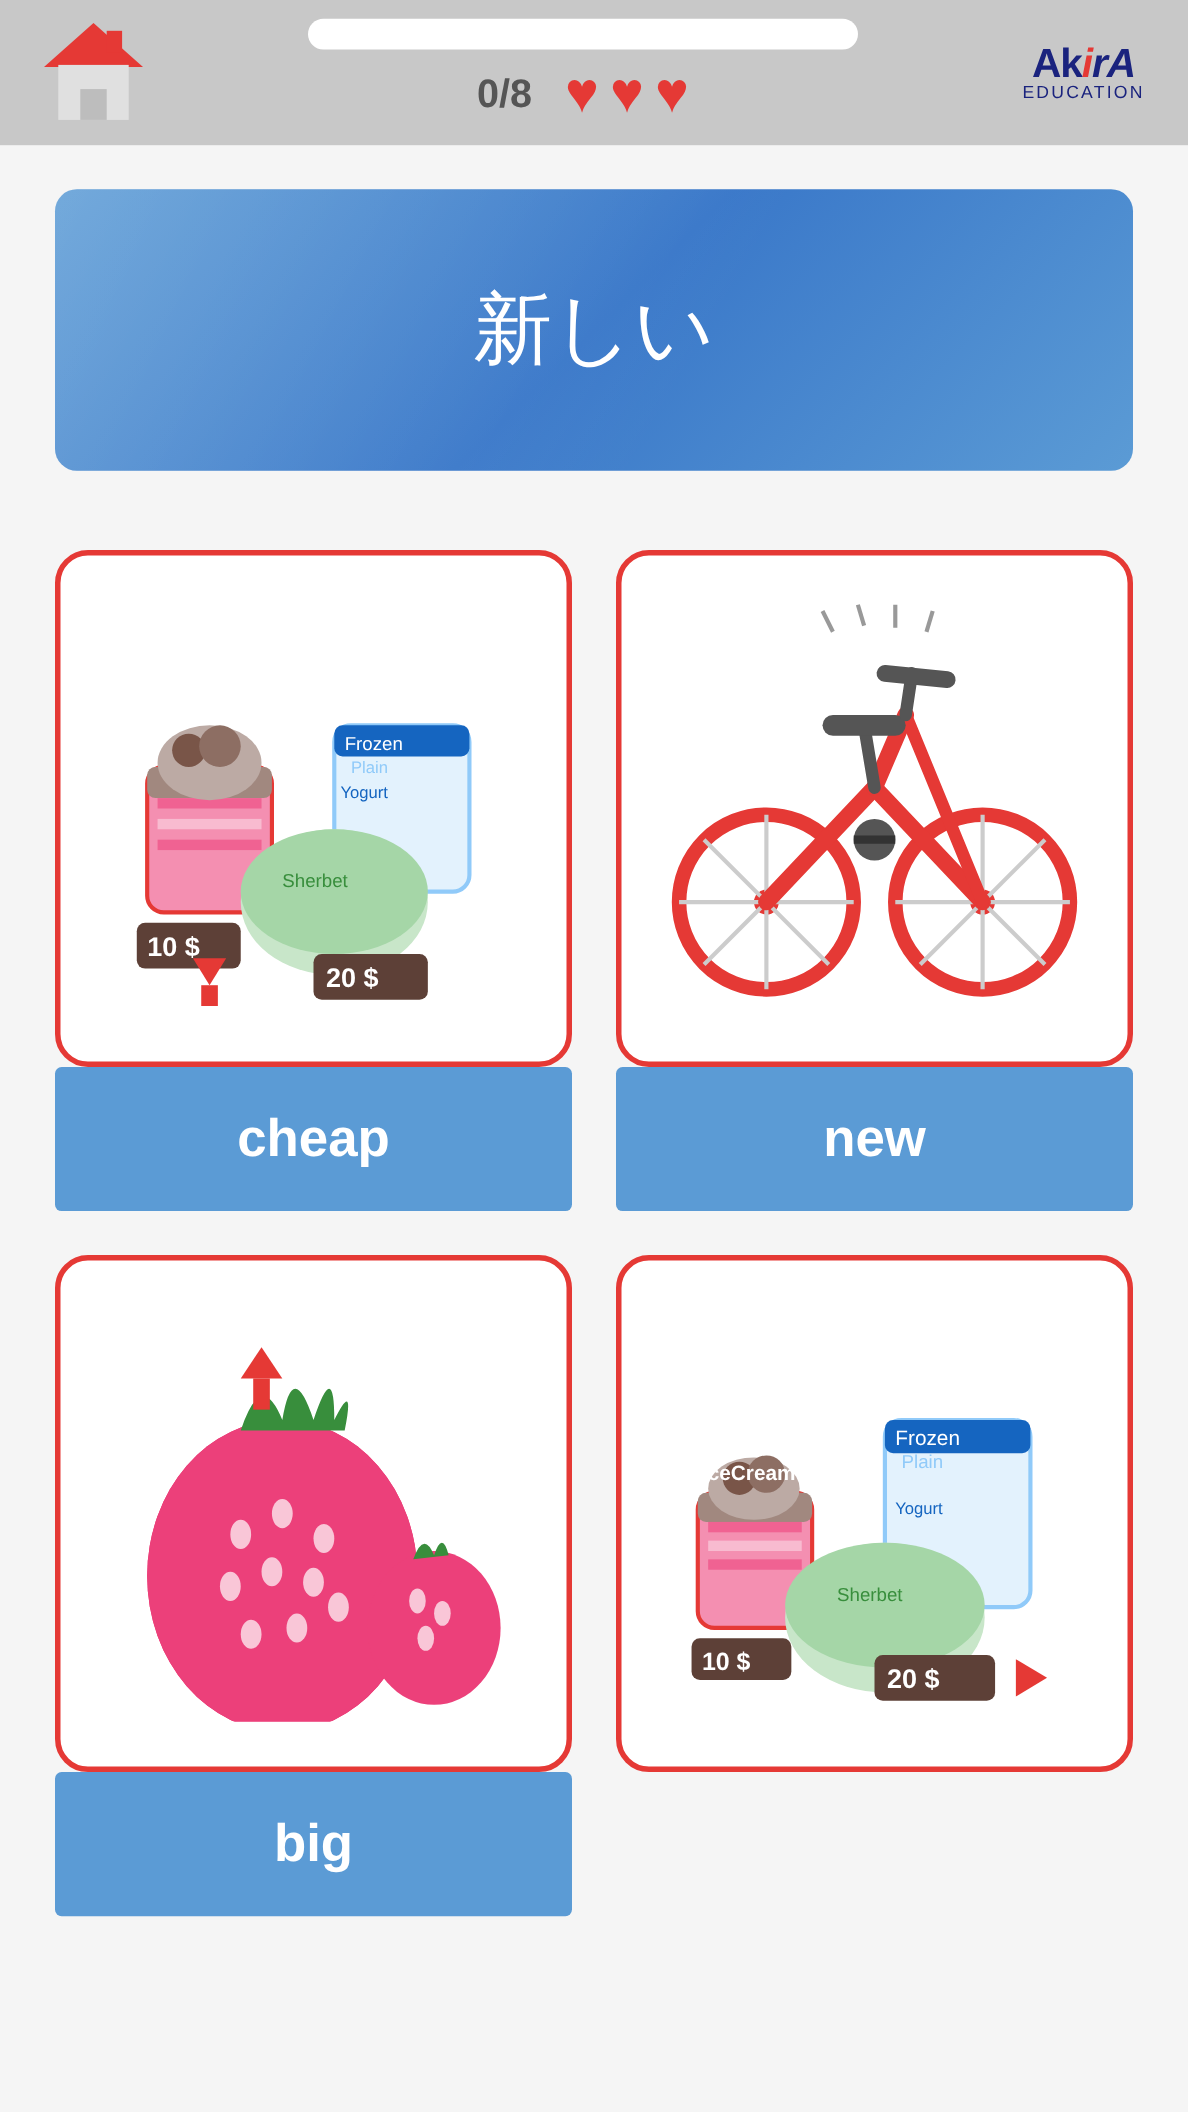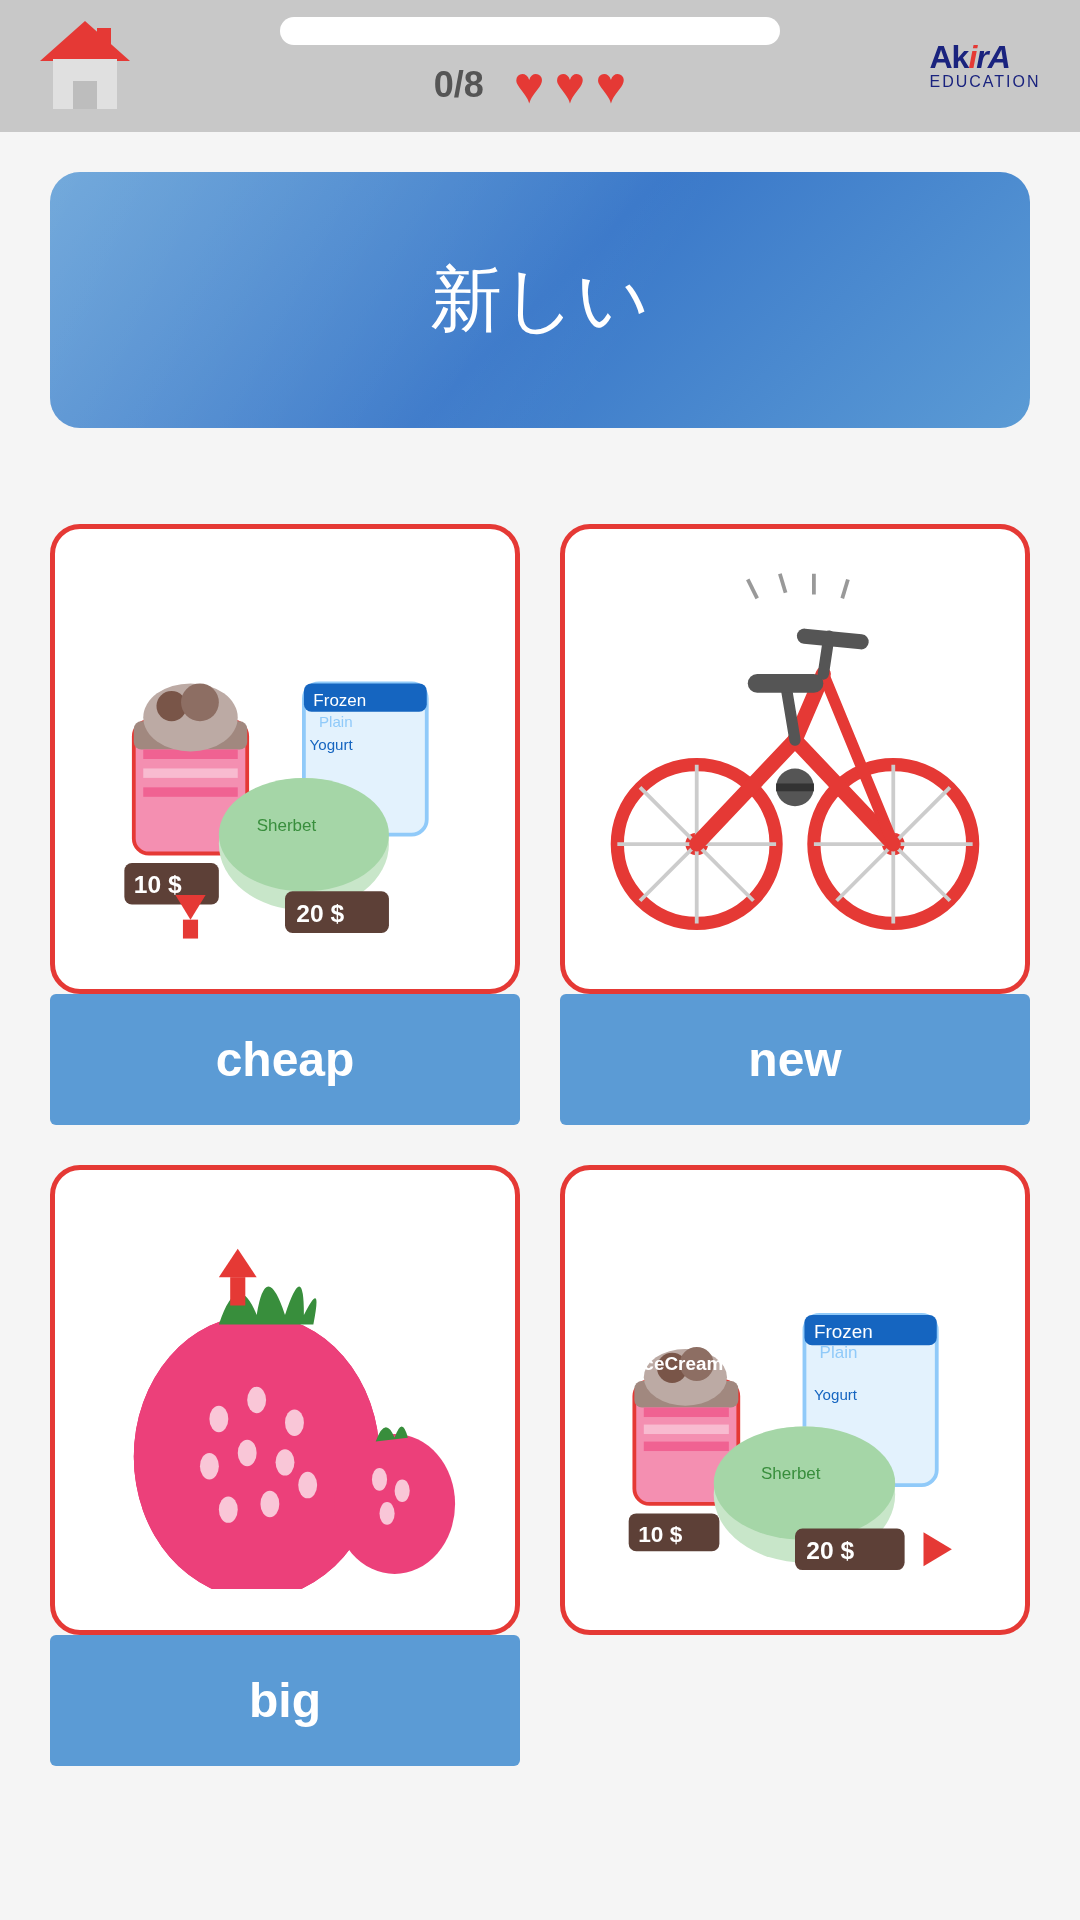--- a/index.html
+++ b/index.html
@@ -84,51 +84,51 @@
 
     .logo-wrap {
       width: 130px;
       height: 110px;
       display: flex;
       align-items: center;
       justify-content: center;
     }
 
     .logo-text {
-      font-size: 32px;
+      font-size: 37px;
       font-weight: 900;
       color: #1a237e;
       letter-spacing: -1px;
       line-height: 1;
-      text-align: left;
+      text-align: center;
     }
 
     .logo-text .ak { color: #1a237e; }
     .logo-text .i { color: #e53935; font-style: italic; }
     .logo-text .ra { color: #1a237e; font-style: italic; }
     .logo-sub {
       font-size: 16px;
       color: #1a237e;
       letter-spacing: 2px;
       text-align: center;
     }
 
     
     .main {
       padding: 40px 50px;
     }
 
     
     .question-card {
       background: linear-gradient(135deg, #5b9bd5 0%, #3a78c9 50%, #5b9bd5 100%);
-      border-radius: 30px;
+      border-radius: 20px;
       width: 100%;
       padding: 80px 40px;
       text-align: center;
-      margin-bottom: 96px;
+      margin-bottom: 72px;
       position: relative;
       overflow: hidden;
     }
 
     .question-card::before {
       content: '';
       position: absolute;
       top: 0; left: 0; right: 0; bottom: 0;
       background: linear-gradient(120deg, rgba(255,255,255,0.15) 0%, transparent 60%);
       pointer-events: none;

